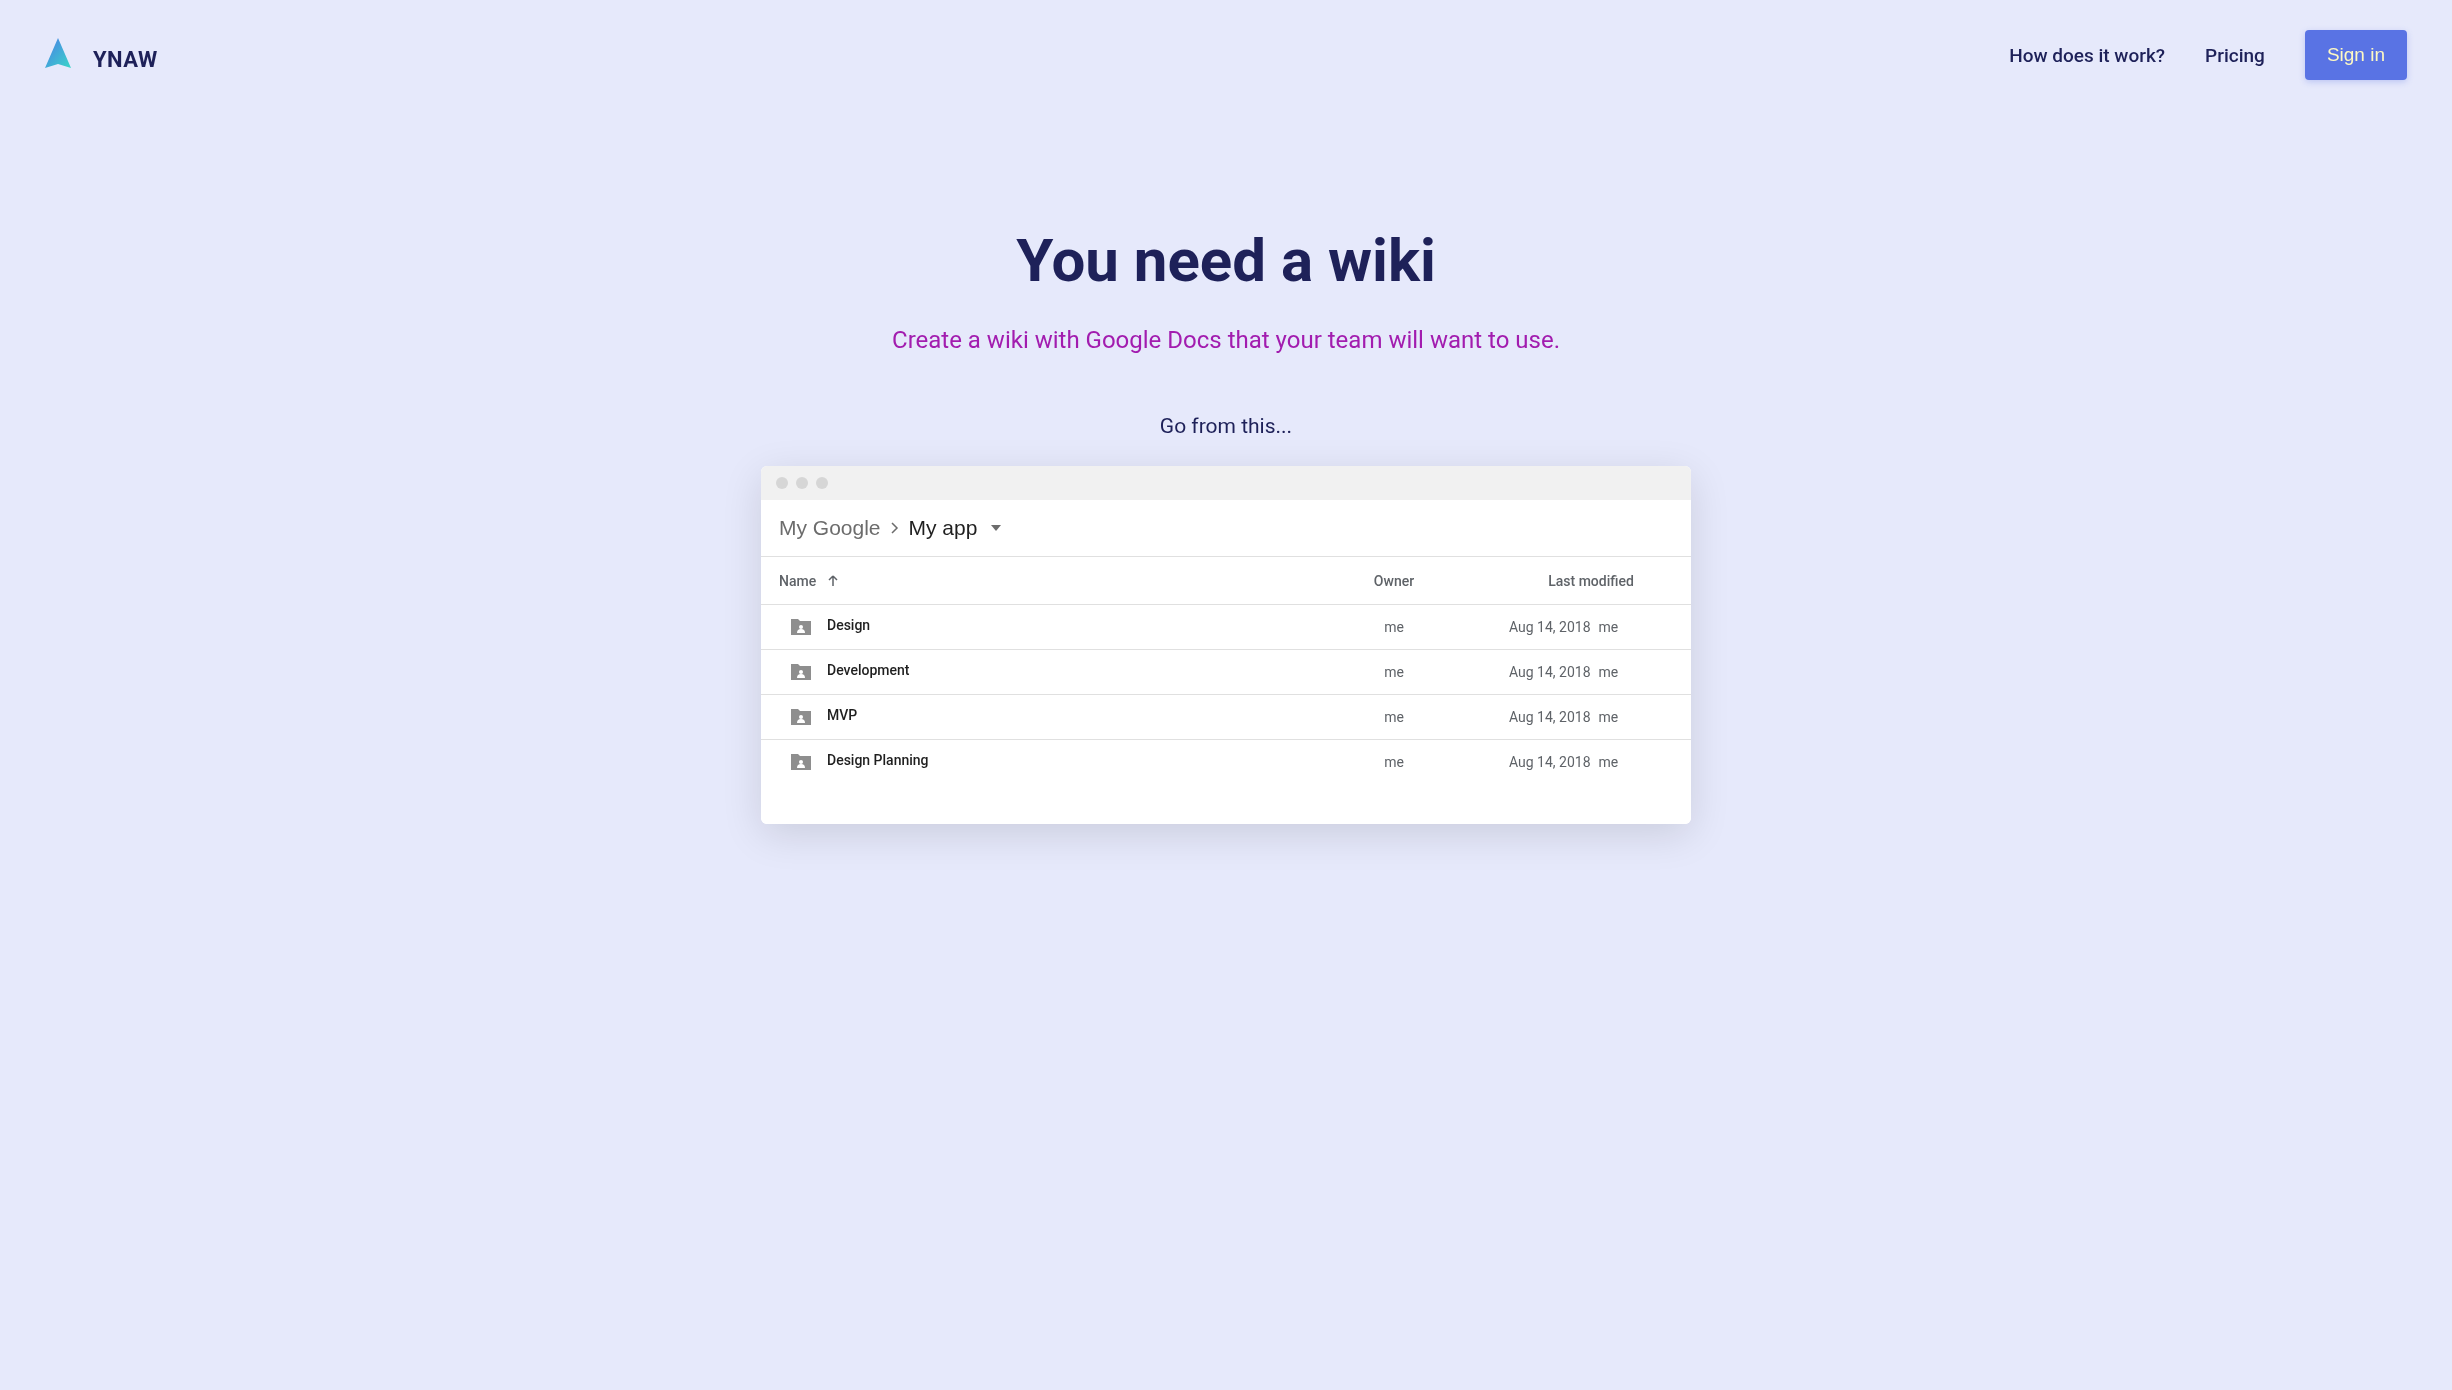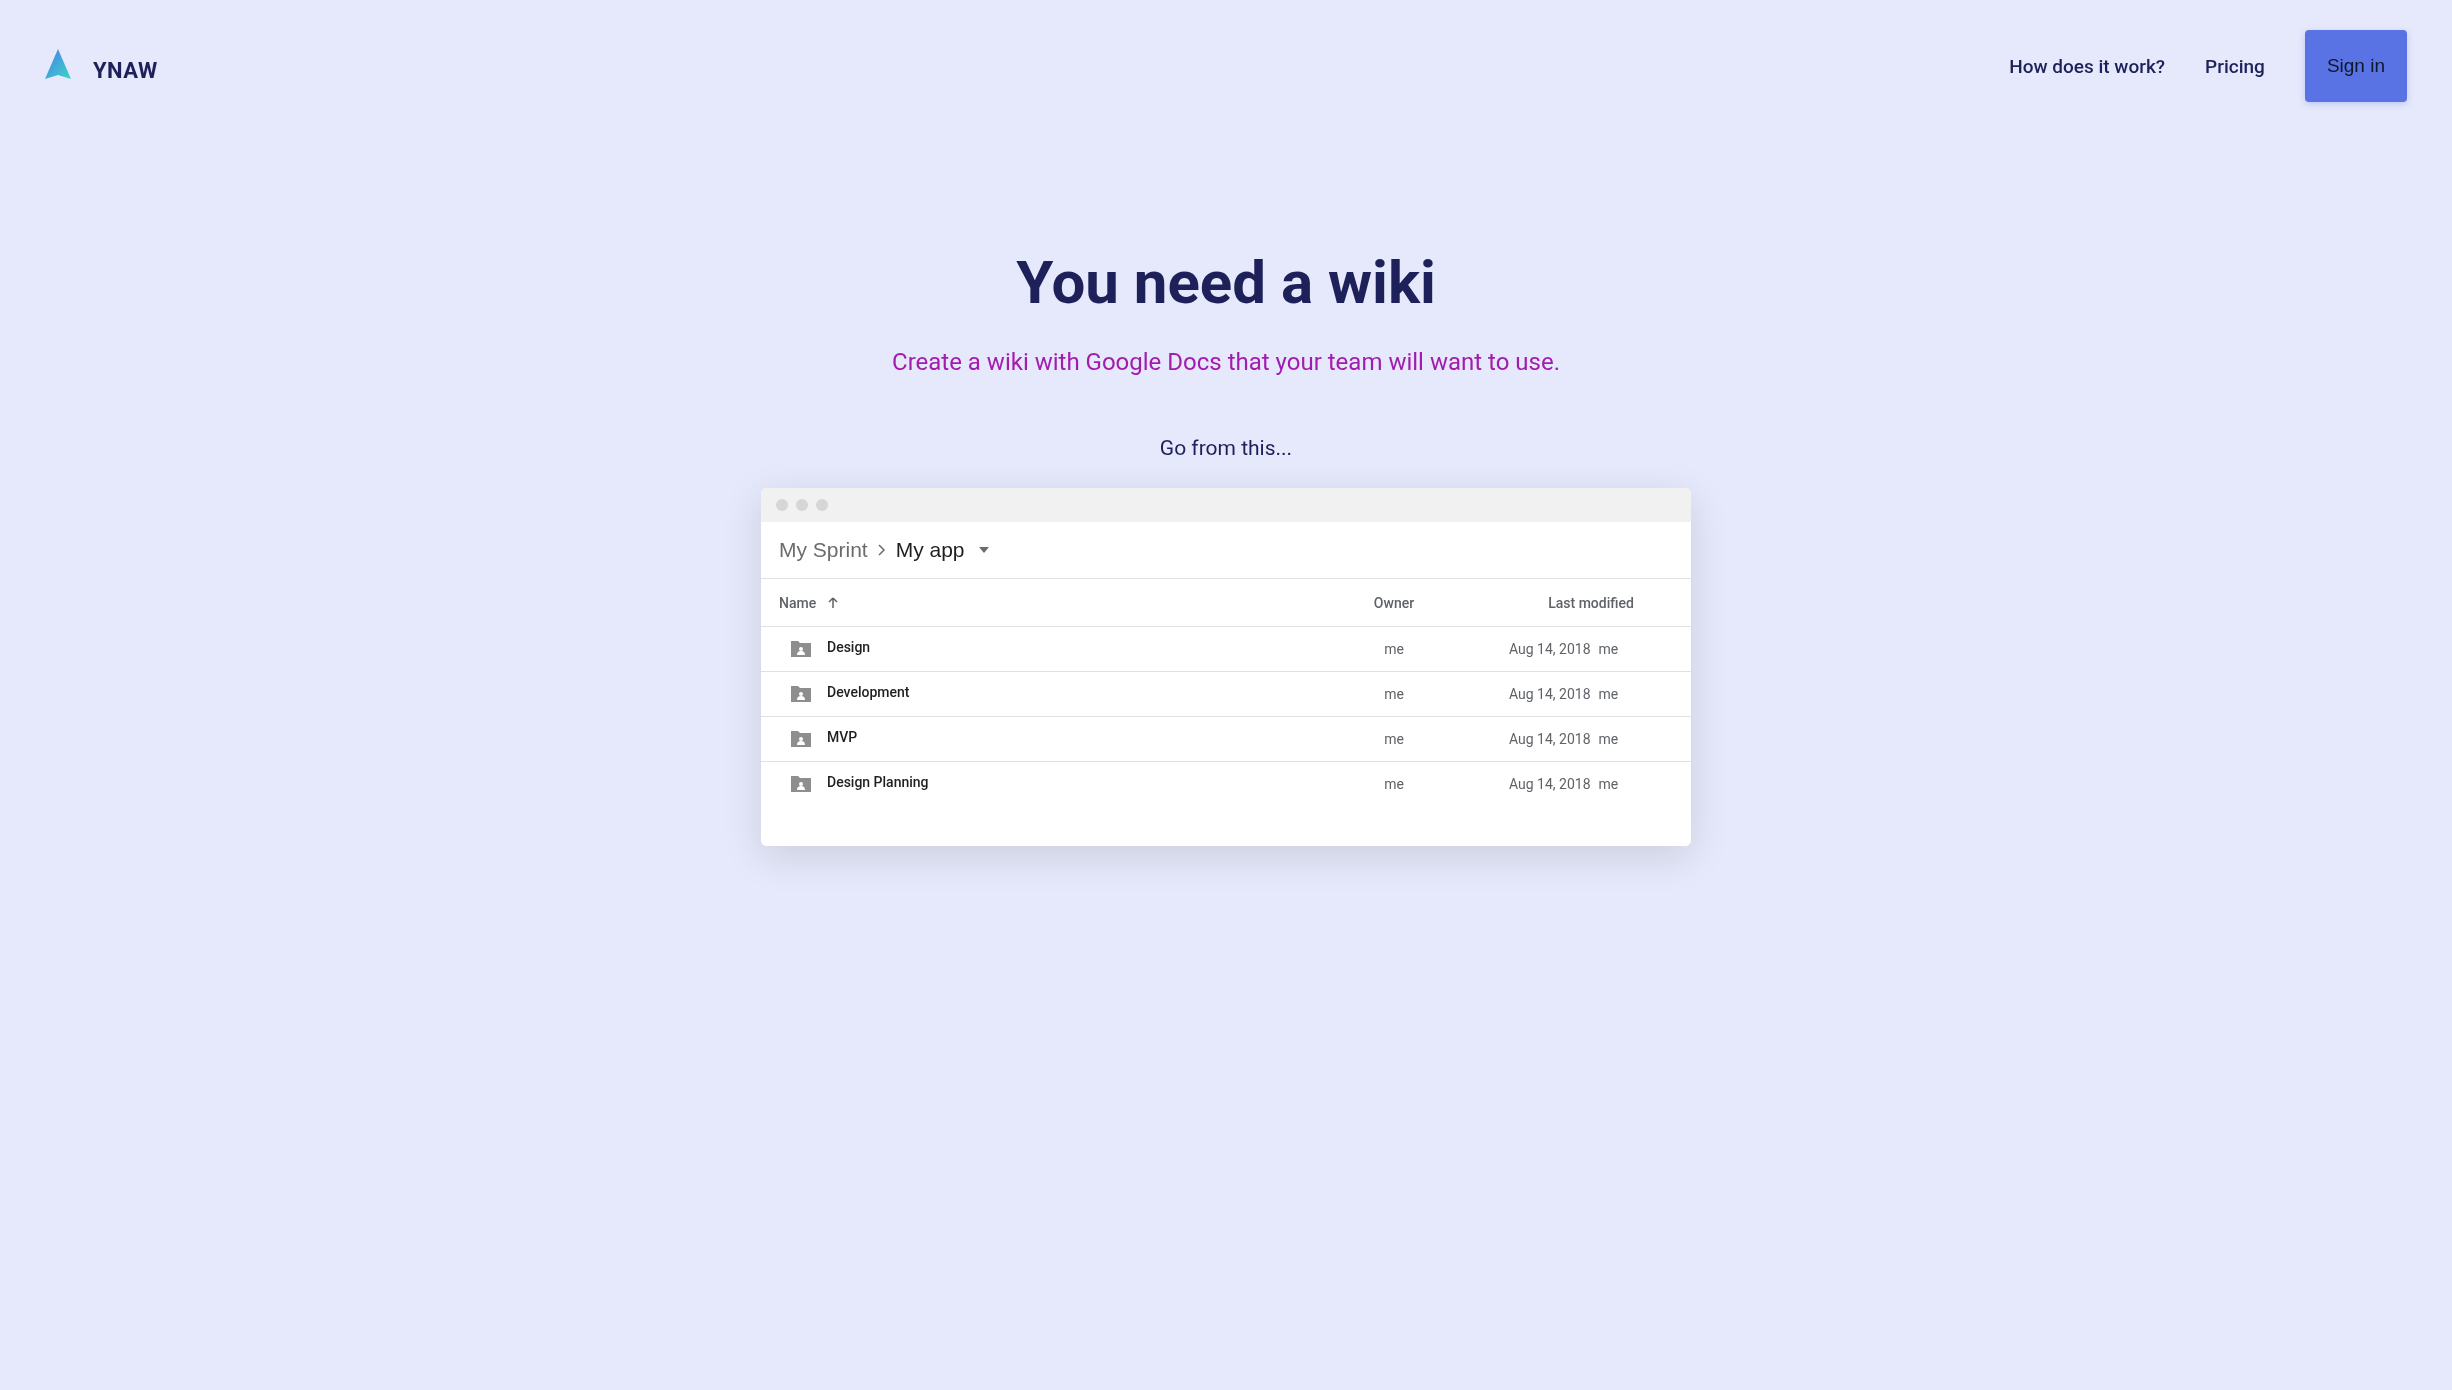--- a/index.html
+++ b/index.html
@@ -40,24 +40,24 @@
     }
     .nav-link {
       font-size: 19px;
       font-weight: 500;
       color: #1e2159;
       text-decoration: none;
       cursor: pointer;
     }
     .sign-in-btn {
       background-color: #5973e4;
-      color: #0f172a;
+      color: #fef9c3;
       border: none;
       border-radius: 4px;
-      padding: 25px 22px;
+      padding: 14px 22px;
       font-size: 19px;
       font-weight: 500;
       cursor: pointer;
       box-shadow: 0 2px 6px rgba(89, 115, 228, 0.3);
     }
     .hero {
       text-align: center;
       margin-top: 115px;
     }
     .hero-title {
@@ -229,21 +229,21 @@
   <p class="transition-label">Go from this...</p>
 
   <div class="browser-window">
     <div class="browser-chrome">
       <div class="browser-dot"></div>
       <div class="browser-dot"></div>
       <div class="browser-dot"></div>
     </div>
     <div class="drive-content">
       <div class="breadcrumb">
-        <span class="breadcrumb-item">My Sprint</span>
+        <span class="breadcrumb-item">My Google</span>
         <svg class="breadcrumb-chevron" width="8" height="12" viewBox="0 0 8 12">
           <path d="M1 1 L6 6 L1 11" stroke="#6c6c6c" stroke-width="1.5" fill="none"></path>
         </svg>
         <span class="breadcrumb-current">My app</span>
         <svg class="breadcrumb-dropdown" width="10" height="6" viewBox="0 0 10 6">
           <path d="M0 0 L5 6 L10 0 Z" fill="#6c6c6c"></path>
         </svg>
       </div>
       <div class="table-header">
         <div class="col-name">

